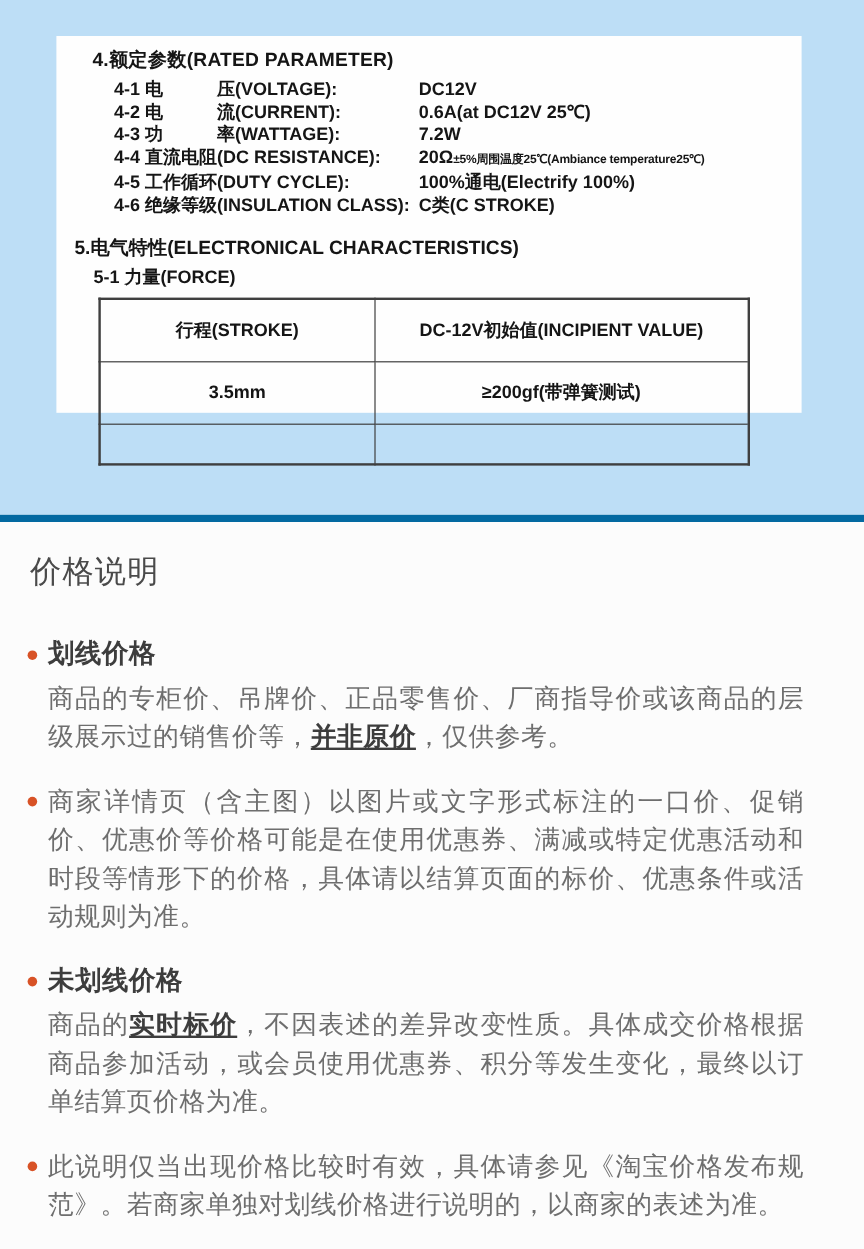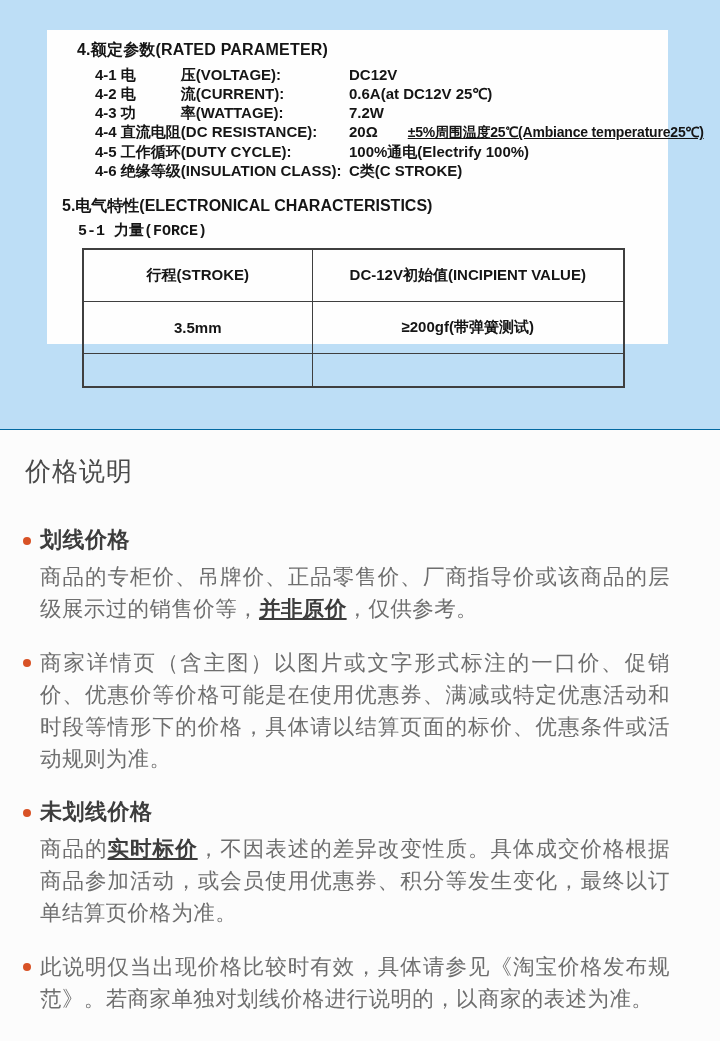--- a/index.html
+++ b/index.html
@@ -18,41 +18,41 @@
   .spec-card {
     position:absolute; left:47px; top:30px; width:621px; height:314px;
     background:#fefefe;
     color:#151515; font-weight:700;
   }
   .doc-s4-heading { margin:10px 0 4px 30px; font-size:16px; letter-spacing:0.2px; }
   .doc-items { margin-left:48px; }
   .doc-item { display:flex; align-items:baseline; font-size:15px; line-height:19px; }
   .doc-item .lbl { width:254px; flex:none; white-space:pre; }
   .doc-item .val { white-space:pre; }
-  .doc-item .note { font-size:14px; margin-left:30px; white-space:nowrap; letter-spacing:-0.2px;text-decoration:underline; }
+  .doc-item .note { font-size:10px; margin-left:0; white-space:nowrap; letter-spacing:-0.2px; }
   .doc-s5-heading { margin:16px 0 0 15px; font-size:16px; }
-  .doc-s5-sub { margin:4px 0 0 31px; font-size:15px;font-family:Liberation Mono, monospace; }
+  .doc-s5-sub { margin:4px 0 0 31px; font-size:15px; }
   .doc-table {
     position:absolute; left:35px; top:218px; width:543px;
     border-collapse:collapse; border:2px solid #3f3f3f;
     table-layout:fixed;
   }
   .doc-table td {
     border:1px solid #3f3f3f; text-align:center; vertical-align:middle;
     font-size:15px; font-weight:700; color:#151515; padding:16px;
   }
   .doc-table .c1 { width:229px; }
   .doc-table tr.hdr td { height:26px; }
   .doc-table tr.r1  td { height:31px; }
   .doc-table tr.r2  td { height:21px; }
 
   
   .price-section {
     position:absolute; top:429px; left:0; width:720px; height:612px;
-    background:#fcfcfc; border-top:1px solid #0369a1;
+    background:#fcfcfc; border-top:6px solid #0369a1;
   }
   .price-inner { padding:23px 0 0 25px; }
   .price-title {
     font-size:26px; font-weight:400; color:#4a4a4a;
     line-height:36px; letter-spacing:1px; margin-bottom:36px;
   }
   .notice-item { position:relative; padding-left:15px; width:645px; margin-bottom:22px; }
   .bullet {
     position:absolute; left:-2px; top:12px; width:8px; height:8px;
     border-radius:50%; background:#d85226;

